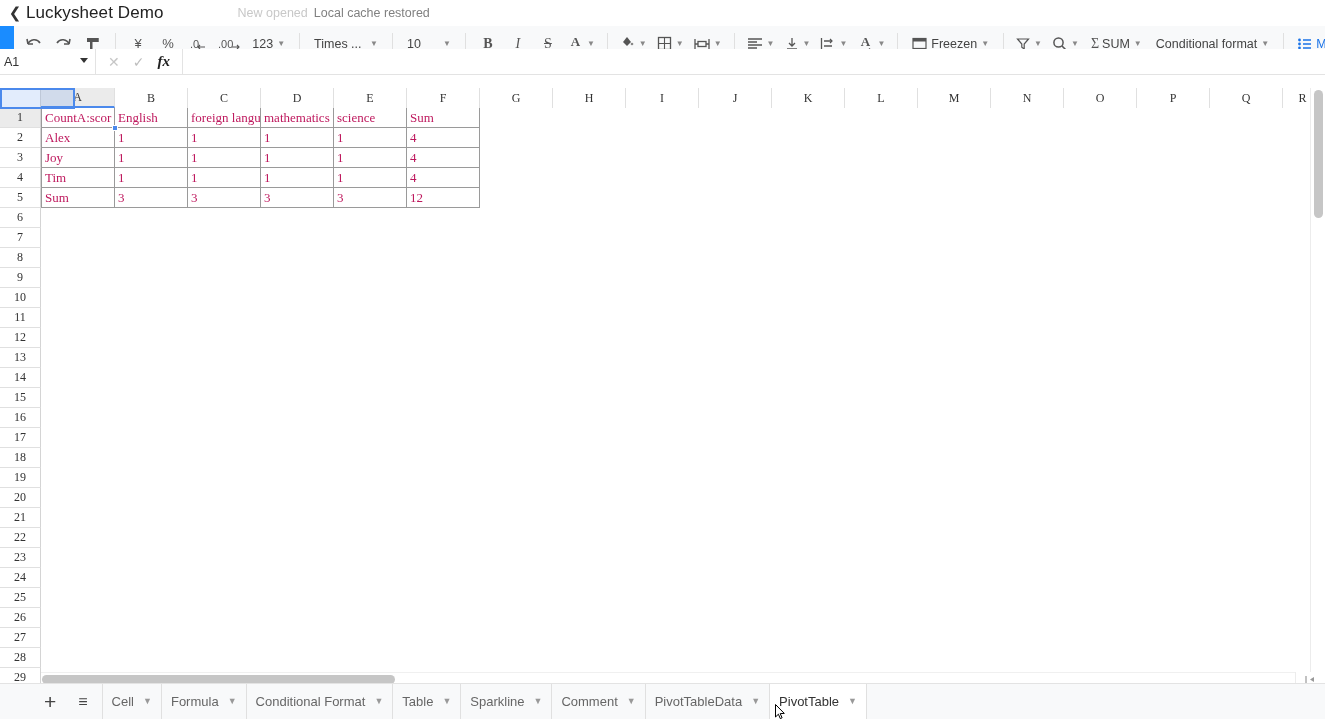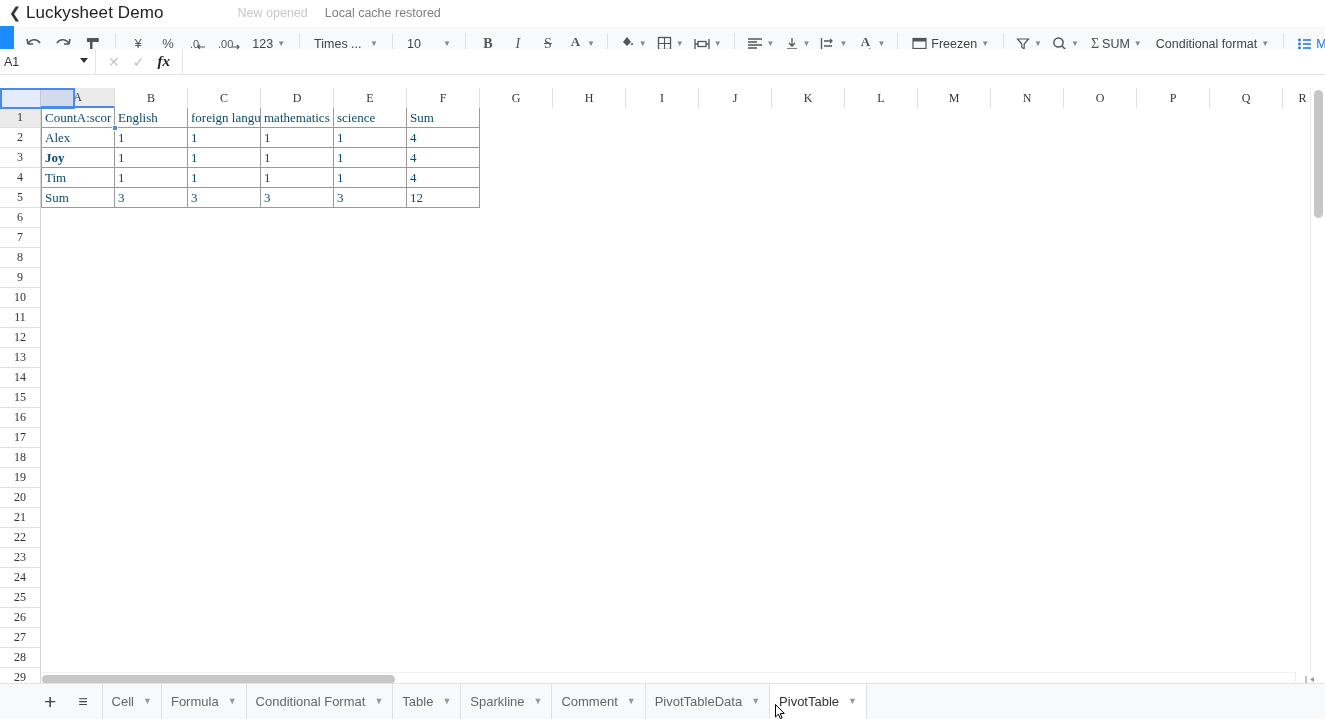--- a/index.html
+++ b/index.html
@@ -22,21 +22,21 @@
   .back-arrow {
     width: 26px; height: 26px;
     display: flex; align-items: center; justify-content: center;
     color: #333; font-size: 15px; cursor: pointer;
     padding-left: 4px;
   }
   .doc-title {
     font-size: 17px; color: #222; 
     letter-spacing: 0.1px; white-space: nowrap;
   }
-  .status-group { margin-left: 74px; display: flex; align-items: flex-end; gap: 17px; }
+  .status-group { margin-left: 74px; display: flex; align-items: flex-end; gap: 6px; }
   .status-new { font-size: 12.5px; color: #c8c8c8; }
   .status-cache { font-size: 12.5px; color: #808080; }
 
   
   .toolbar {
     position: absolute; left: 0; top: 26px; width: 1325px; height: 36px;
     background: #f8f9fa;
     border-bottom: 1px solid #e3e3e3;
     display: flex; align-items: center;
   }
@@ -119,21 +119,21 @@
     display: flex; align-items: center; justify-content: center;
     font-family: "Liberation Serif", serif; font-size: 12px; color: #333;
     background: #fff; cursor: pointer;
   }
   .rowhdr.sel { background: #ebebeb; }
 
   .cells { position: absolute; left: 41px; top: 20px; }
   .cellrow { display: flex; }
   .cell {
     height: 20px; border-right: 1px solid #9a9a9a; border-bottom: 1px solid #9a9a9a;
-    font-family: "Liberation Serif", serif; font-size: 13px; color: #0c4a6e;
+    font-family: "Liberation Serif", serif; font-size: 13px; color: #be185d;
     display: flex; align-items: center; padding-left: 3px;
     overflow: hidden; white-space: nowrap; flex: none; background: #fff;
   }
   .cell.lb { border-left: 1px solid #9a9a9a; }
 
   .selbox {
     position: absolute; border: 2px solid #4b89ec; background: rgba(75,137,236,0.16);
     pointer-events: none;
   }
   .selhandle {
@@ -471,21 +471,21 @@
         </div>
         <div class="cellrow">
           <div class="cell lb" style="width: 74px;">Alex</div>
           <div class="cell" style="width: 73px;">1</div>
           <div class="cell" style="width: 73px;">1</div>
           <div class="cell" style="width: 73px;">1</div>
           <div class="cell" style="width: 73px;">1</div>
           <div class="cell" style="width: 73px;">4</div>
         </div>
         <div class="cellrow">
-          <div class="cell lb" style="width: 74px; font-weight: bold;">Joy</div>
+          <div class="cell lb" style="width: 74px;">Joy</div>
           <div class="cell" style="width: 73px;">1</div>
           <div class="cell" style="width: 73px;">1</div>
           <div class="cell" style="width: 73px;">1</div>
           <div class="cell" style="width: 73px;">1</div>
           <div class="cell" style="width: 73px;">4</div>
         </div>
         <div class="cellrow">
           <div class="cell lb" style="width: 74px;">Tim</div>
           <div class="cell" style="width: 73px;">1</div>
           <div class="cell" style="width: 73px;">1</div>

